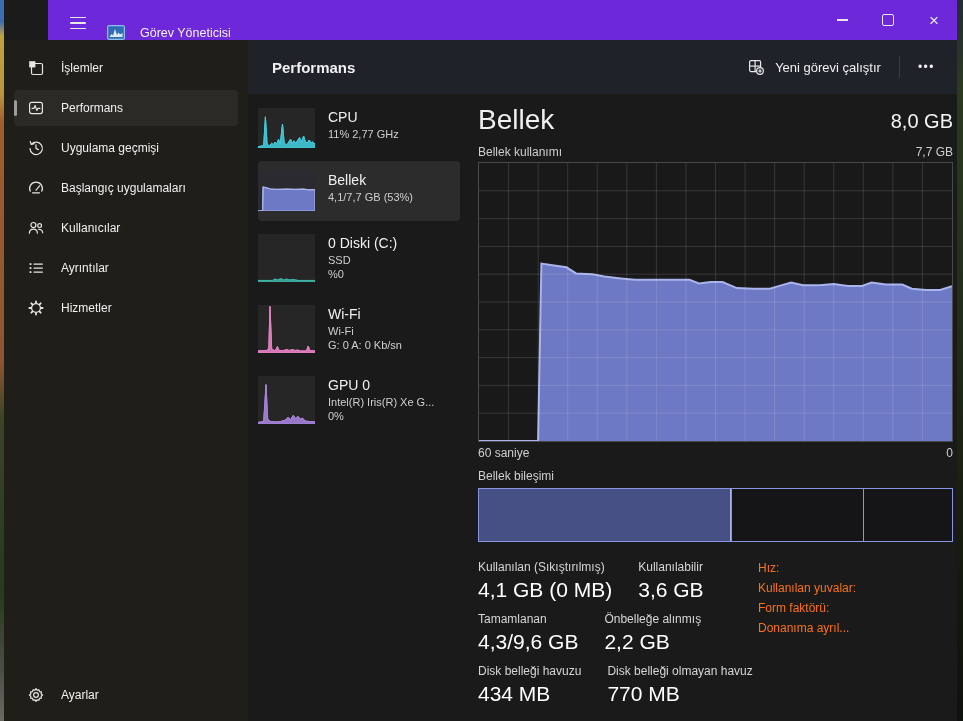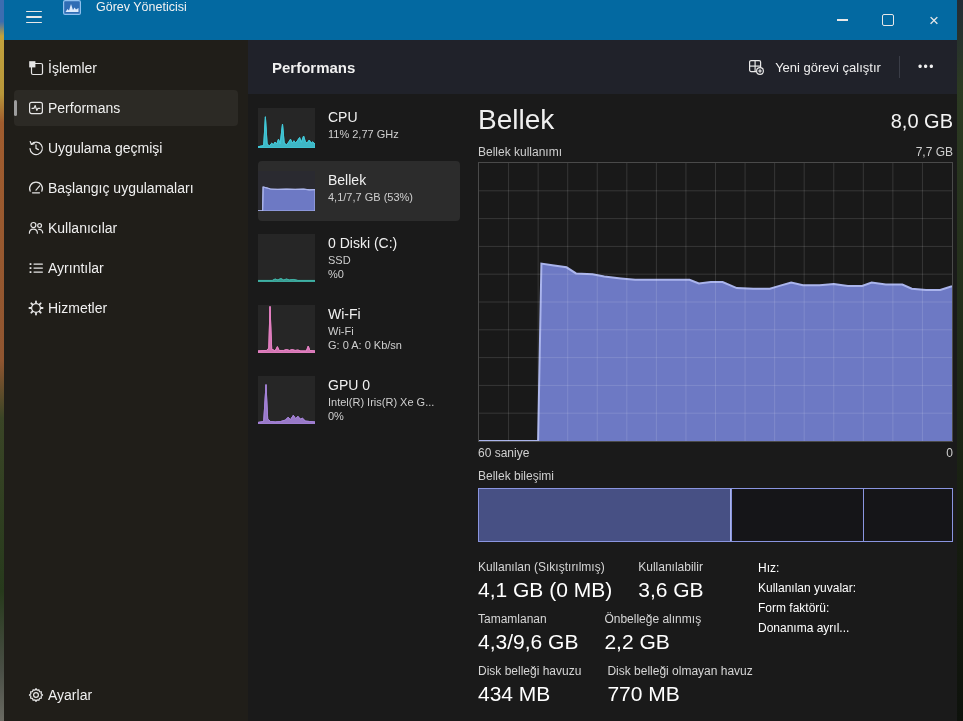--- a/index.html
+++ b/index.html
@@ -11,38 +11,38 @@
   }
   
   .desktop-left{position:absolute;left:0;top:0;width:4px;height:100%;z-index:5;
     background:linear-gradient(180deg,#3c6db0 0%,#3c6db0 3%,#c2a23c 5%,#b8973a 13%,#a05c2e 17%,#8f5530 50%,#3a4526 58%,#273a1c 82%,#4a4f46 93%,#6a6a62 100%);}
   .desktop-right{position:absolute;right:0;top:0;width:6px;height:100%;z-index:5;
     background:linear-gradient(180deg,#232c36 0%,#2c3a22 12%,#222d1a 45%,#161c10 75%,#0e120c 100%);}
 
   .window{position:absolute;left:4px;right:6px;top:0;bottom:0;display:flex;flex-direction:column;background:#1b1b1b;}
 
   
-  .titlebar{flex:0 0 40px;height:40px;background:#0369a1;display:flex;align-items:flex-start;}
+  .titlebar{flex:0 0 40px;height:40px;background:#6d28d9;display:flex;align-items:flex-end;margin-left:44px;}
   .hamburger{width:40px;height:34px;margin-left:10px;background:transparent;border:none;border-radius:4px;
     display:flex;flex-direction:column;justify-content:center;align-items:center;gap:4px;cursor:pointer;}
   .hamburger span{display:block;width:16px;height:1.6px;background:#e8e8e8;border-radius:1px;}
   .app-icon{width:18px;height:15px;margin-left:9px;display:inline-block;}
   .app-title{margin-left:15px;font-size:12.5px;color:#f2f2f2;}
   .win-controls{margin-left:auto;display:flex;height:40px;}
   .win-btn{width:46px;height:40px;background:transparent;border:none;display:flex;align-items:center;justify-content:center;cursor:pointer;}
   .glyph-min{display:block;width:11px;height:1.4px;background:#e8e8e8;}
   .glyph-max{display:block;width:10px;height:10px;border:1.3px solid #e8e8e8;border-radius:2px;}
   .glyph-close{color:#e8e8e8;font-size:17px;line-height:1;font-weight:400;}
 
   .shell{flex:1;display:flex;min-height:0;}
 
   
   .sidebar{flex:0 0 244px;width:244px;background:#201e19;display:flex;flex-direction:column;padding-top:8px;box-sizing:border-box;}
-  .nav-item{height:36px;margin:2px 10px;border-radius:4px;display:flex;align-items:center;gap:2px;
-    padding-left:12px;position:relative;font-size:14px;color:#f0f0f0;cursor:pointer;}
+  .nav-item{height:36px;margin:2px 10px;border-radius:4px;display:flex;align-items:center;gap:15px;
+    padding-left:12px;position:relative;font-size:12px;color:#f0f0f0;cursor:pointer;}
   .nav-item.selected{background:#2c2a25;}
   .accent{display:none;}
   .nav-item.selected .accent{display:block;position:absolute;left:0;top:10px;bottom:10px;width:3px;border-radius:2px;background:#9d9d9d;}
   .nav-icon{width:20px;height:20px;flex:0 0 20px;display:flex;align-items:center;justify-content:center;}
   .nav-icon svg{width:18px;height:18px;stroke:#e6e6e6;fill:none;stroke-width:1.2;stroke-linecap:round;stroke-linejoin:round;}
   .nav-footer{margin-top:auto;margin-bottom:8px;}
 
   
   .content{flex:1;display:flex;flex-direction:column;background:#1a1a1a;min-width:0;}
   .content-header{flex:0 0 54px;height:54px;background:#20222a;display:flex;align-items:center;padding:0 12px 0 24px;}
@@ -80,21 +80,21 @@
   .x-labels{display:flex;justify-content:space-between;font-size:12px;color:#cfcfcf;margin-top:4px;}
   .comp-label{font-size:12px;color:#cfcfcf;margin-top:9px;}
   .comp-bar{height:52px;border:1px solid #8a95e0;margin-top:5px;position:relative;background:#151518;box-sizing:content-box;}
   .comp-bar .seg{position:absolute;top:0;bottom:0;box-sizing:border-box;}
 
   .stats{margin-top:18px;position:relative;}
   .stats-rows{display:flex;flex-direction:column;gap:10px;width:fit-content;}
   .stats-row{display:flex;gap:26px;align-items:center;}
   .stat-label{font-size:12px;color:#d6d6d6;margin-bottom:4px;white-space:nowrap;}
   .stat-value{font-size:21px;font-weight:300;color:#fff;white-space:nowrap;}
-  .hw-info{position:absolute;left:280px;top:1px;display:flex;flex-direction:column;gap:6px;font-size:12px;color:#ffffff;}
+  .hw-info{position:absolute;left:280px;top:1px;display:flex;flex-direction:column;gap:6px;font-size:12px;color:#f97316;}
 </style>
 </head>
 <body>
 
 <div class="desktop-left"></div>
 <div class="desktop-right"></div>
 
 <div class="window">
 
   <div class="titlebar">

